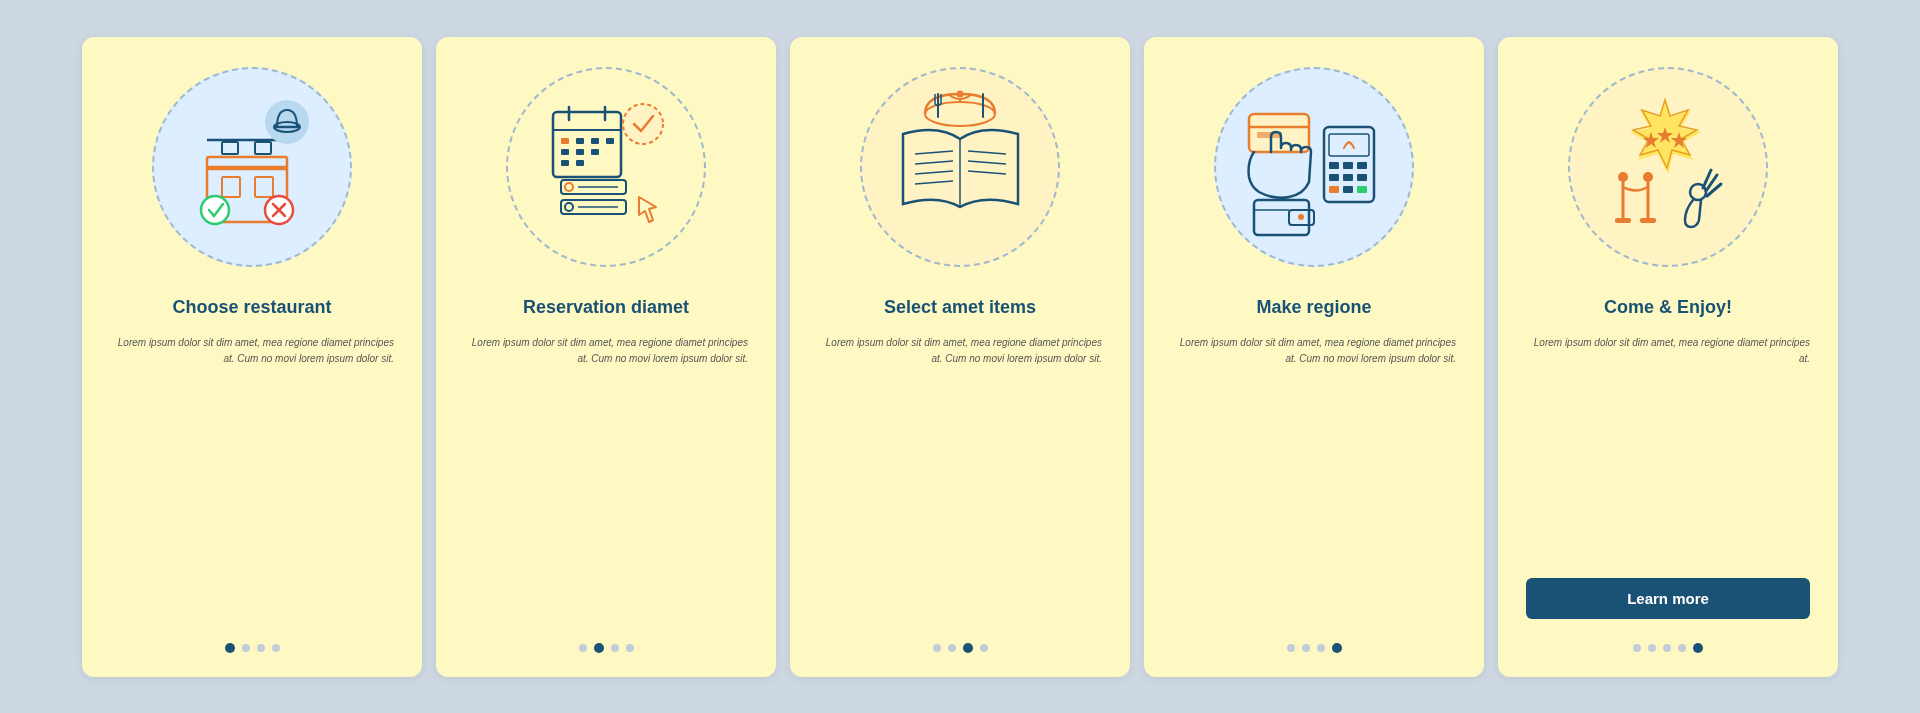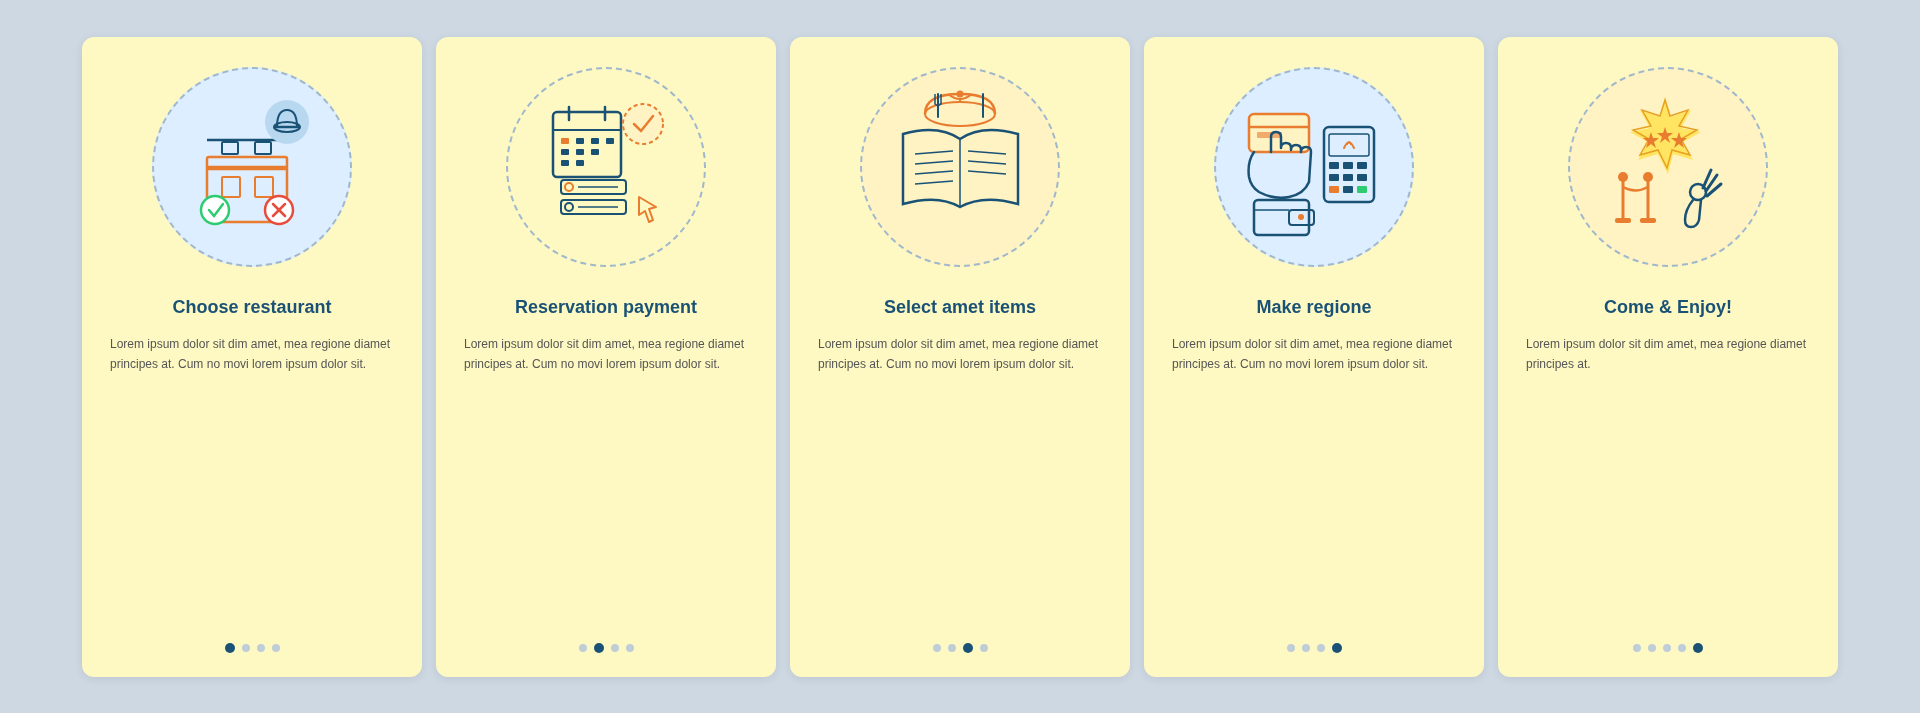--- a/index.html
+++ b/index.html
@@ -55,25 +55,26 @@
     .card-title {
       font-size: 18px;
       font-weight: 700;
       color: #1a5276;
       text-align: center;
       margin-bottom: 16px;
       line-height: 1.35;
     }
 
     .card-text {
-      font-size: 12px;
+      font-size: 10px;
       color: #555;
       line-height: 1.65;
-      text-align: left;
+      text-align: right;
       flex: 1;
+      font-style: italic;
     }
 
     .dots-container {
       display: flex;
       gap: 7px;
       margin-top: 20px;
       align-items: center;
     }
 
     .dot {
@@ -177,21 +178,21 @@
         <rect x="30" y="88" width="65" height="14" rx="3" fill="none" stroke="#1a5276" stroke-width="2"></rect>
         <circle cx="38" cy="95" r="4" fill="none" stroke="#e87c2f" stroke-width="2"></circle>
         <line x1="47" y1="95" x2="87" y2="95" stroke="#1a5276" stroke-width="1.5"></line>
         <rect x="30" y="108" width="65" height="14" rx="3" fill="none" stroke="#1a5276" stroke-width="2"></rect>
         <circle cx="38" cy="115" r="4" fill="none" stroke="#1a5276" stroke-width="2"></circle>
         <line x1="47" y1="115" x2="87" y2="115" stroke="#1a5276" stroke-width="1.5"></line>
 
         <polygon points="108,105 125,115 118,117 122,128 118,130 114,119 108,123" fill="none" stroke="#e87c2f" stroke-width="2" stroke-linejoin="round"></polygon>
       </svg>
     </div>
-    <div class="card-title">Reservation payment</div>
+    <div class="card-title">Reservation diamet</div>
     <div class="card-text">Lorem ipsum dolor sit dim amet, mea regione diamet principes at. Cum no movi lorem ipsum dolor sit.</div>
     <div class="dots-container">
       <div class="dot"></div>
       <div class="dot active"></div>
       <div class="dot"></div>
       <div class="dot"></div>
     </div>
   </div>
 
   <div class="card">
@@ -299,20 +300,21 @@
         <line x1="55" y1="88" x2="55" y2="128" stroke="#e87c2f" stroke-width="3" stroke-linecap="round"></line>
         <circle cx="55" cy="85" r="5" fill="#e87c2f"></circle>
         <path d="M30 95 Q42 102 55 95" fill="none" stroke="#e87c2f" stroke-width="2.5"></path>
 
         <rect x="22" y="126" width="16" height="5" rx="2" fill="#e87c2f"></rect>
         <rect x="47" y="126" width="16" height="5" rx="2" fill="#e87c2f"></rect>
       </svg>
     </div>
     <div class="card-title">Come &amp; Enjoy!</div>
     <div class="card-text">Lorem ipsum dolor sit dim amet, mea regione diamet principes at.</div>
+    <button class="learn-more-btn">Learn more</button>
     <div class="dots-container">
       <div class="dot"></div>
       <div class="dot"></div>
       <div class="dot"></div>
       <div class="dot"></div>
       <div class="dot active"></div>
     </div>
   </div>
 
 </div>

